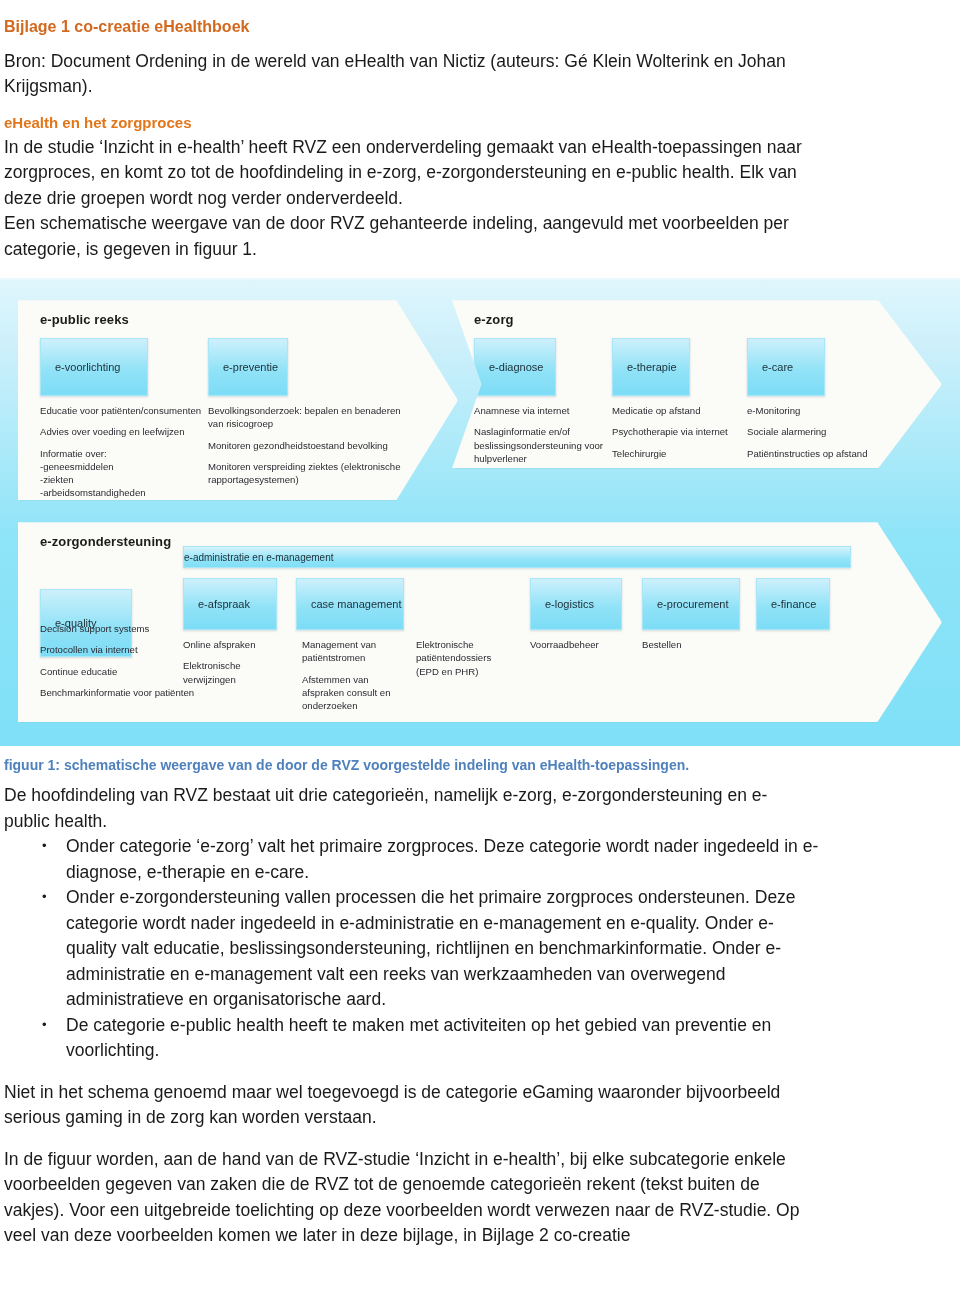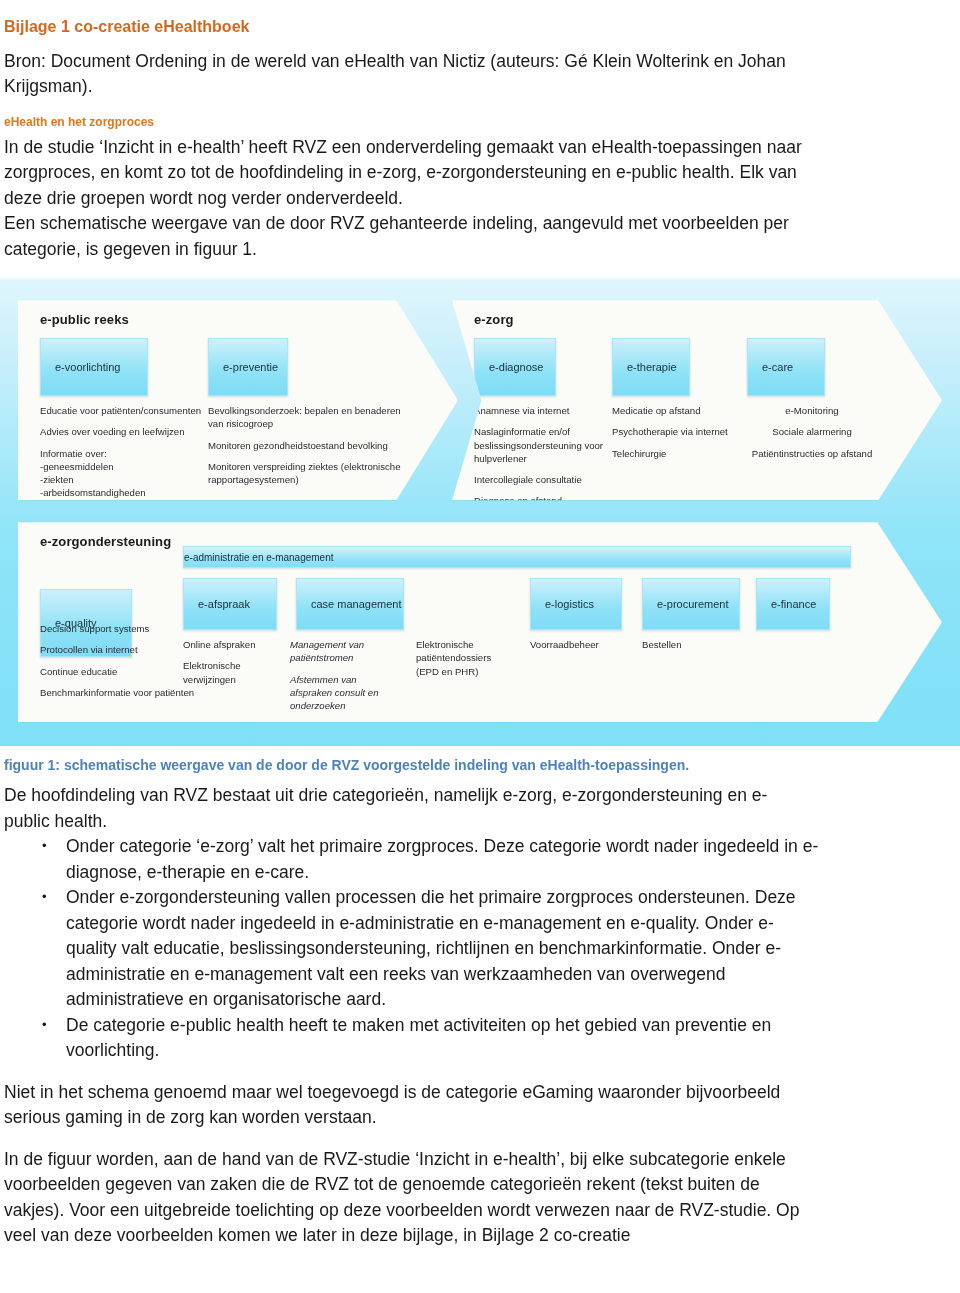--- a/index.html
+++ b/index.html
@@ -22,21 +22,21 @@
     line-height: 1.2;
   }
   .para {
     font-size: 17.5px;
     line-height: 25.5px;
     padding: 0 140px 0 4px;
     color: #1a1a1a;
   }
   .para.wide { padding-right: 150px; }
   .section-head {
-    font-size: 12px;
+    font-size: 15px;
     font-weight: bold;
     color: #e2761b;
     padding: 10px 0 0 4px;
     line-height: 25px;
   }
   .spacer-sm { height: 8px; }
   .spacer-md { height: 16px; }
 
   
   .figure {
@@ -52,21 +52,21 @@
     background: #fbfbf7;
     box-shadow: 2px 2px 3px rgba(90,130,145,0.35);
   }
   
   .arrow.pub {
     left: 18px; top: 20px; width: 440px; height: 200px;
     clip-path: polygon(0 0, 86% 0, 100% 50%, 86% 100%, 0 100%);
   }
   
   .arrow.zorg {
-    left: 452px; top: 20px; width: 490px; height: 200px;
+    left: 452px; top: 20px; width: 490px; height: 168px;
     clip-path: polygon(0 0, 87% 0, 100% 50%, 87% 100%, 0 100%, 6% 50%);
   }
   
   .arrow.onder {
     left: 18px; top: 242px; width: 924px; height: 200px;
     clip-path: polygon(0 0, 93% 0, 100% 50%, 93% 100%, 0 100%);
   }
 
   .arrow-title {
     position: absolute;
@@ -195,21 +195,21 @@
       </div>
       <div class="examples" style="left:160px; top:104px; width:130px;">
         <p>Medicatie op afstand</p>
         <p>Psychotherapie via internet</p>
         <p>Telechirurgie</p>
       </div>
 
       <div class="cat-box" style="left:295px; top:38px; width:78px; height:58px;">
         <span>e-care</span>
       </div>
-      <div class="examples" style="left:295px; top:104px; width:130px;text-align:center;">
+      <div class="examples" style="left:295px; top:104px; width:130px;">
         <p>e-Monitoring</p>
         <p>Sociale alarmering</p>
         <p>Patiëntinstructies op afstand</p>
       </div>
     </div>
 
     <div class="arrow onder">
       <div class="arrow-title">e-zorgondersteuning</div>
 
       <div class="cat-box" style="left:22px; top:36px; width:92px; height:68px;margin-top:31px;">
@@ -230,21 +230,21 @@
         <span>e-afspraak</span>
       </div>
       <div class="examples" style="left:165px; top:116px; width:100px;">
         <p>Online afspraken</p>
         <p>Elektronische verwijzingen</p>
       </div>
 
       <div class="cat-box" style="left:278px; top:56px; width:108px; height:52px;">
         <span>case management</span>
       </div>
-      <div class="examples" style="left:272px; top:116px; width:104px;font-style:italic;">
+      <div class="examples" style="left:284px; top:116px; width:104px;">
         <p>Management van patiëntstromen</p>
         <p>Afstemmen van afspraken consult en onderzoeken</p>
       </div>
 
       <div class="examples" style="left:398px; top:116px; width:98px;">
         <p>Elektronische patiëntendossiers (EPD en PHR)</p>
       </div>
 
       <div class="cat-box" style="left:512px; top:56px; width:92px; height:52px;">
         <span>e-logistics</span>

